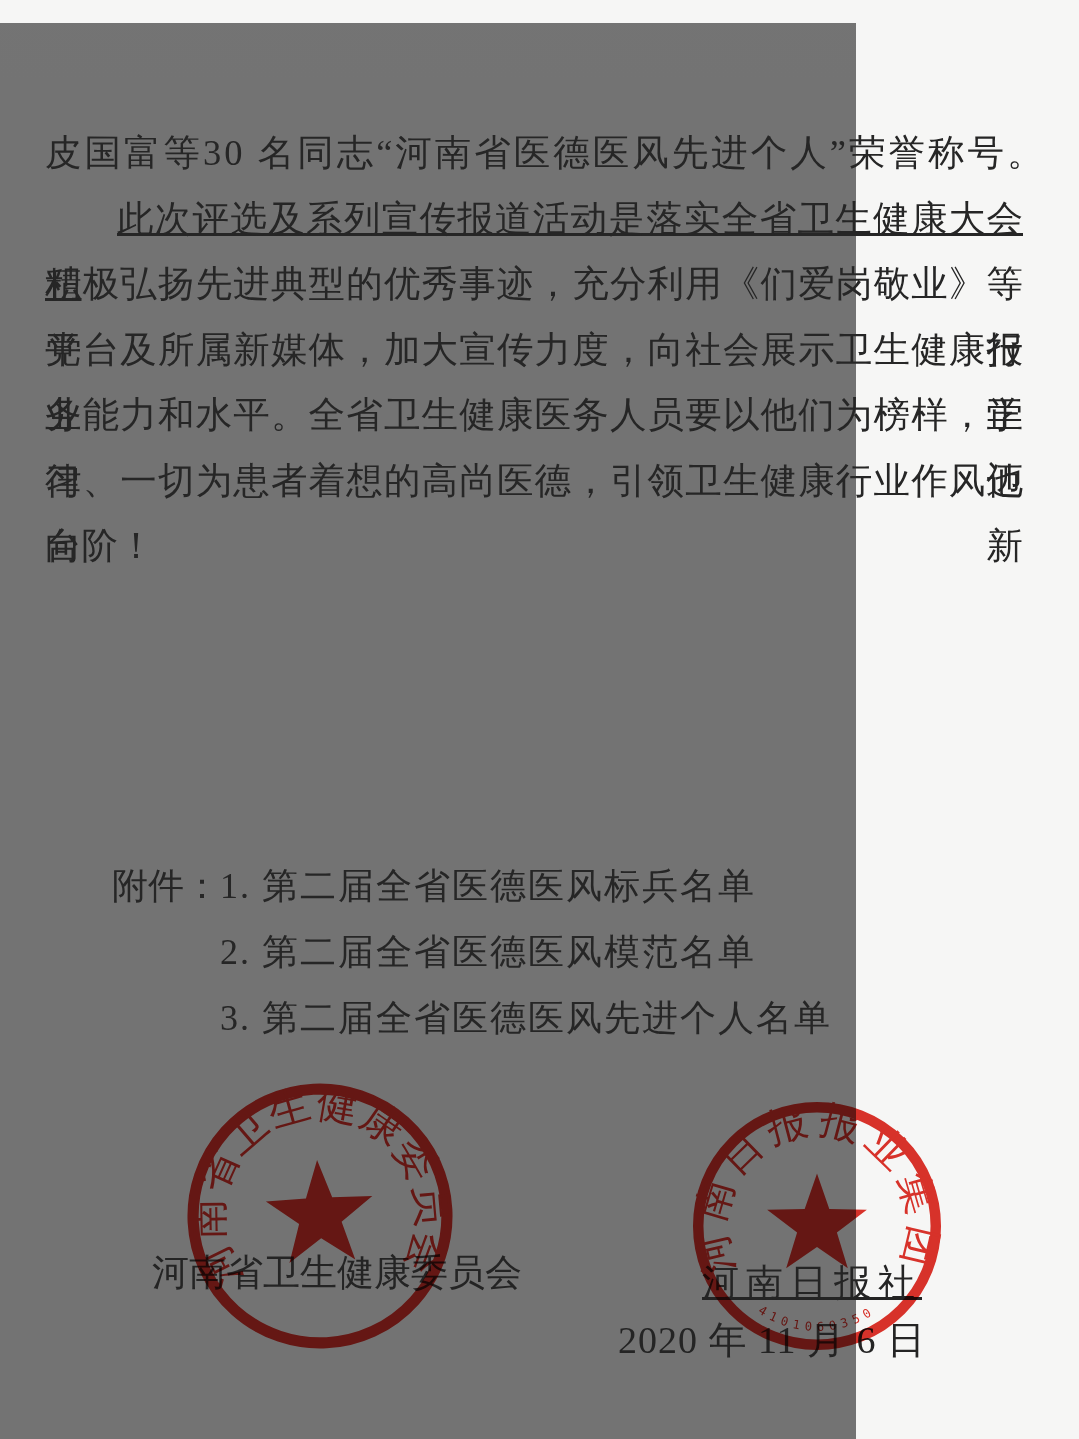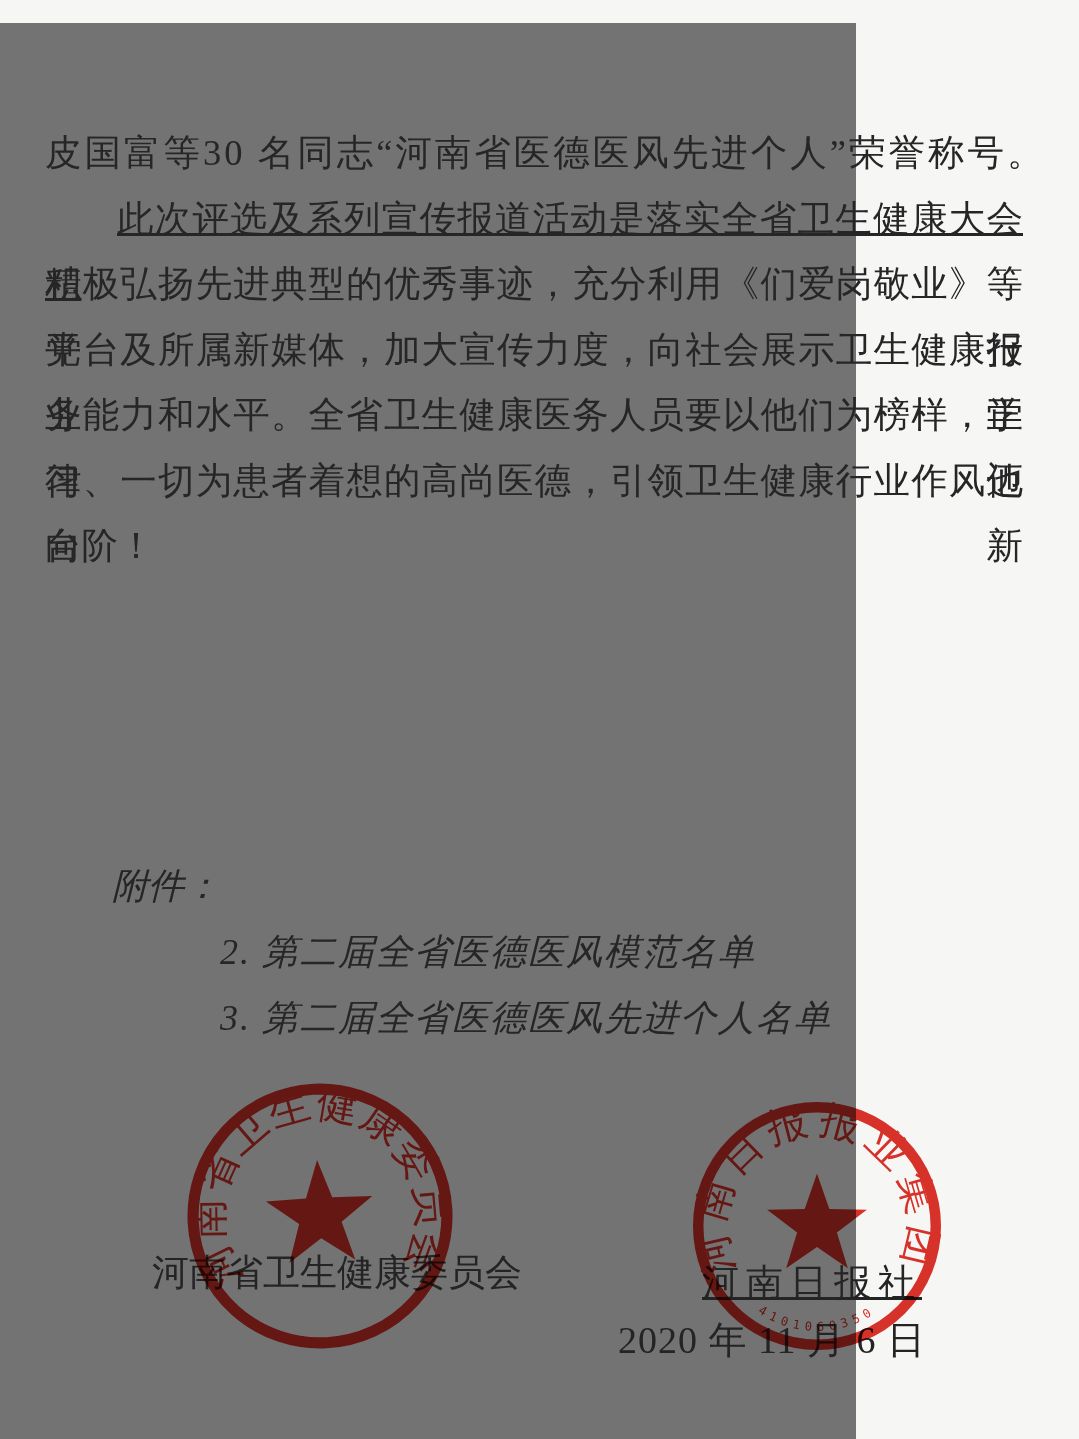--- a/index.html
+++ b/index.html
@@ -37,21 +37,21 @@
     text-align-last:justify;
   }
   .line.ind{ text-indent:72px;text-decoration:underline; }
   .line.wide{ letter-spacing:3px; }
   
   .attachments{
     position:absolute;left:112px;top:830px;
   }
   .att-row{
     display:flex;height:66px;line-height:66px;
-    font-size:36px;color:#262626;font-style:italic;
+    font-size:36px;color:#262626;
   }
   .att-label{ width:108px; }
   .att-item{ white-space:nowrap; letter-spacing:2px; }
   
   .sig{
     position:absolute;font-size:37px;line-height:44px;color:#242424;white-space:nowrap;
   }
   .sig-left{ left:152px; top:1228px; letter-spacing:0px; }
   .sig-right{ left:702px; top:1238px; letter-spacing:7px;text-decoration:underline; }
   .date-line{
@@ -80,20 +80,21 @@
       <div class="line just">积极弘扬先进典型的优秀事迹，充分利用《们爱岗敬业》等党报</div>
       <div class="line just">平台及所属新媒体，加大宣传力度，向社会展示卫生健康行业正</div>
       <div class="line just">务能力和水平。全省卫生健康医务人员要以他们为榜样，学习他</div>
       <div class="line just">律、一切为患者着想的高尚医德，引领卫生健康行业作风迈向新</div>
       <div class="line">台阶！</div>
     </div>
 
   <div class="attachments" id="attachments">
       <div class="att-row">
         <div class="att-label">附件：</div>
+        <div class="att-item">1. 第二届全省医德医风标兵名单</div>
       </div>
       <div class="att-row">
         <div class="att-label"></div>
         <div class="att-item">2. 第二届全省医德医风模范名单</div>
       </div>
       <div class="att-row">
         <div class="att-label"></div>
         <div class="att-item">3. 第二届全省医德医风先进个人名单</div>
       </div>
     </div>

